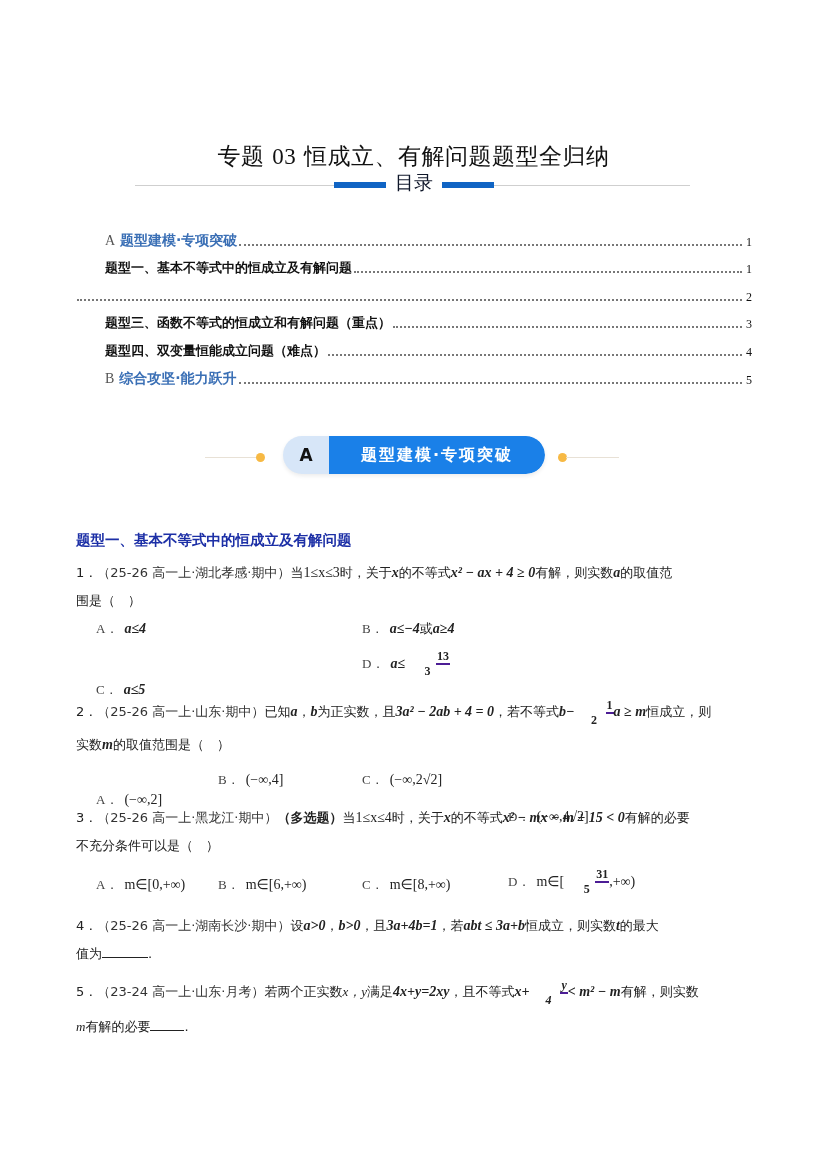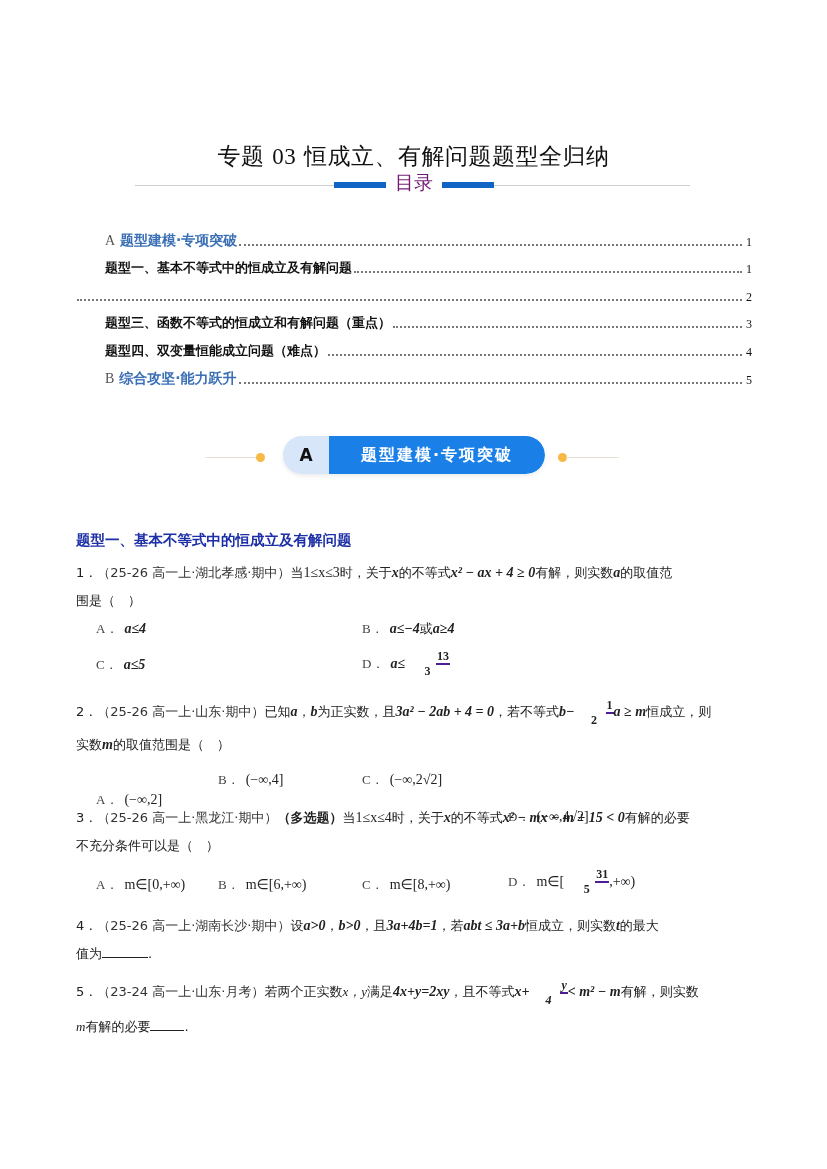--- a/index.html
+++ b/index.html
@@ -3,21 +3,21 @@
 <meta charset="utf-8">
 <style>
   html, body { margin:0; padding:0; background:#ffffff; }
   body { width:827px; height:1169px; position:relative; overflow:hidden;
          font-family:"DejaVu Sans", sans-serif; color:#111; }
   .abs { position:absolute; }
   .title { left:0; width:827px; top:108px; text-align:center; font-size:23px; color:#111; letter-spacing:0.5px;margin-top:33px; }
   .title .num { font-family:"Liberation Serif", serif; font-size:23px; }
   .toc-rule { left:135px; width:555px; top:185px; height:1px; background:#cfcfcf; }
   .toc-bar { top:182px; height:6px; background:#1064c4; }
-  .toc-label { left:386px; top:170px; width:56px; text-align:center; font-size:19px; color:#701a75; font-family:"DejaVu Serif", serif; background:#fff; }
+  .toc-label { left:386px; top:170px; width:56px; text-align:center; font-size:19px; color:#0f172a; font-family:"DejaVu Serif", serif; background:#fff; }
   .toc { left:75px; width:677px; top:222px; }
   .toc-row { display:flex; align-items:flex-end; height:27.6px; font-size:13px; }
   .toc-row .lbl { white-space:nowrap; font-weight:bold;margin-left:30px; }
   .toc-row.sec .lbl { color:#3a6fb5; font-weight:bold; font-size:14px; }
   .toc-row.sec .lbl .letter { font-family:"Liberation Serif", serif; font-weight:normal; color:#555; }
   .toc-row .dots { flex:1; border-bottom:2px dotted #777; margin:0 2px 4px 2px; }
   .toc-row .pg { font-family:"Liberation Serif", serif; font-size:12px; width:8px; text-align:right; }
   .banner-line-l { left:205px; top:457px; width:53px; height:1px; background:#e8e1d6; }
   .banner-dot-l { left:256px; top:453px; width:9px; height:9px; border-radius:50%; background:#f7b944; }
   .banner-dot-r { left:558px; top:453px; width:9px; height:9px; border-radius:50%; background:#f7b944; }
@@ -92,21 +92,21 @@
 <div class="abs banner-line-r"></div>
 
 <div class="abs section-head">题型一、基本不等式中的恒成立及有解问题</div>
 
 <div class="abs q" style="top:559px;">
   <span>1．</span><span class="src">（25-26 高一上·湖北孝感·期中）</span><span>当</span><span class="mn">1≤x≤3</span><span>时，关于</span><span class="m">x</span><span>的不等式</span><span class="m">x² − ax + 4 ≥ 0</span><span>有解，则实数</span><span class="m">a</span><span>的取值范</span><br>
   <span>围是（　）</span>
 </div>
 <div class="abs opt" style="left:96px;top:620px;"><span class="k">A．</span><span class="m">a≤4</span></div>
 <div class="abs opt" style="left:362px;top:620px;"><span class="k">B．</span><span class="m">a≤−4</span><span>或</span><span class="m">a≥4</span></div>
-<div class="abs opt" style="left:96px;top:656px;"><span class="k">C．</span><span class="m">a≤5</span></div>
+<div class="abs opt" style="left:96px;top:681px;"><span class="k">C．</span><span class="m">a≤5</span></div>
 <div class="abs opt" style="left:362px;top:650px;"><span class="k">D．</span><span class="m">a≤</span><span class="frac">
       <span class="n">13</span>
       <span>3</span>
     </span></div>
 
 <div class="abs q" style="top:698px;">
   <span>2．</span><span class="src">（25-26 高一上·山东·期中）</span><span>已知</span><span class="m">a</span><span>，</span><span class="m">b</span><span>为正实数，且</span><span class="m">3a² − 2ab + 4 = 0</span><span>，若不等式</span><span class="m">b−</span><span class="frac">
       <span class="n">1</span>
       <span>2</span>
     </span><span class="m">a ≥ m</span><span>恒成立，则</span><br>

